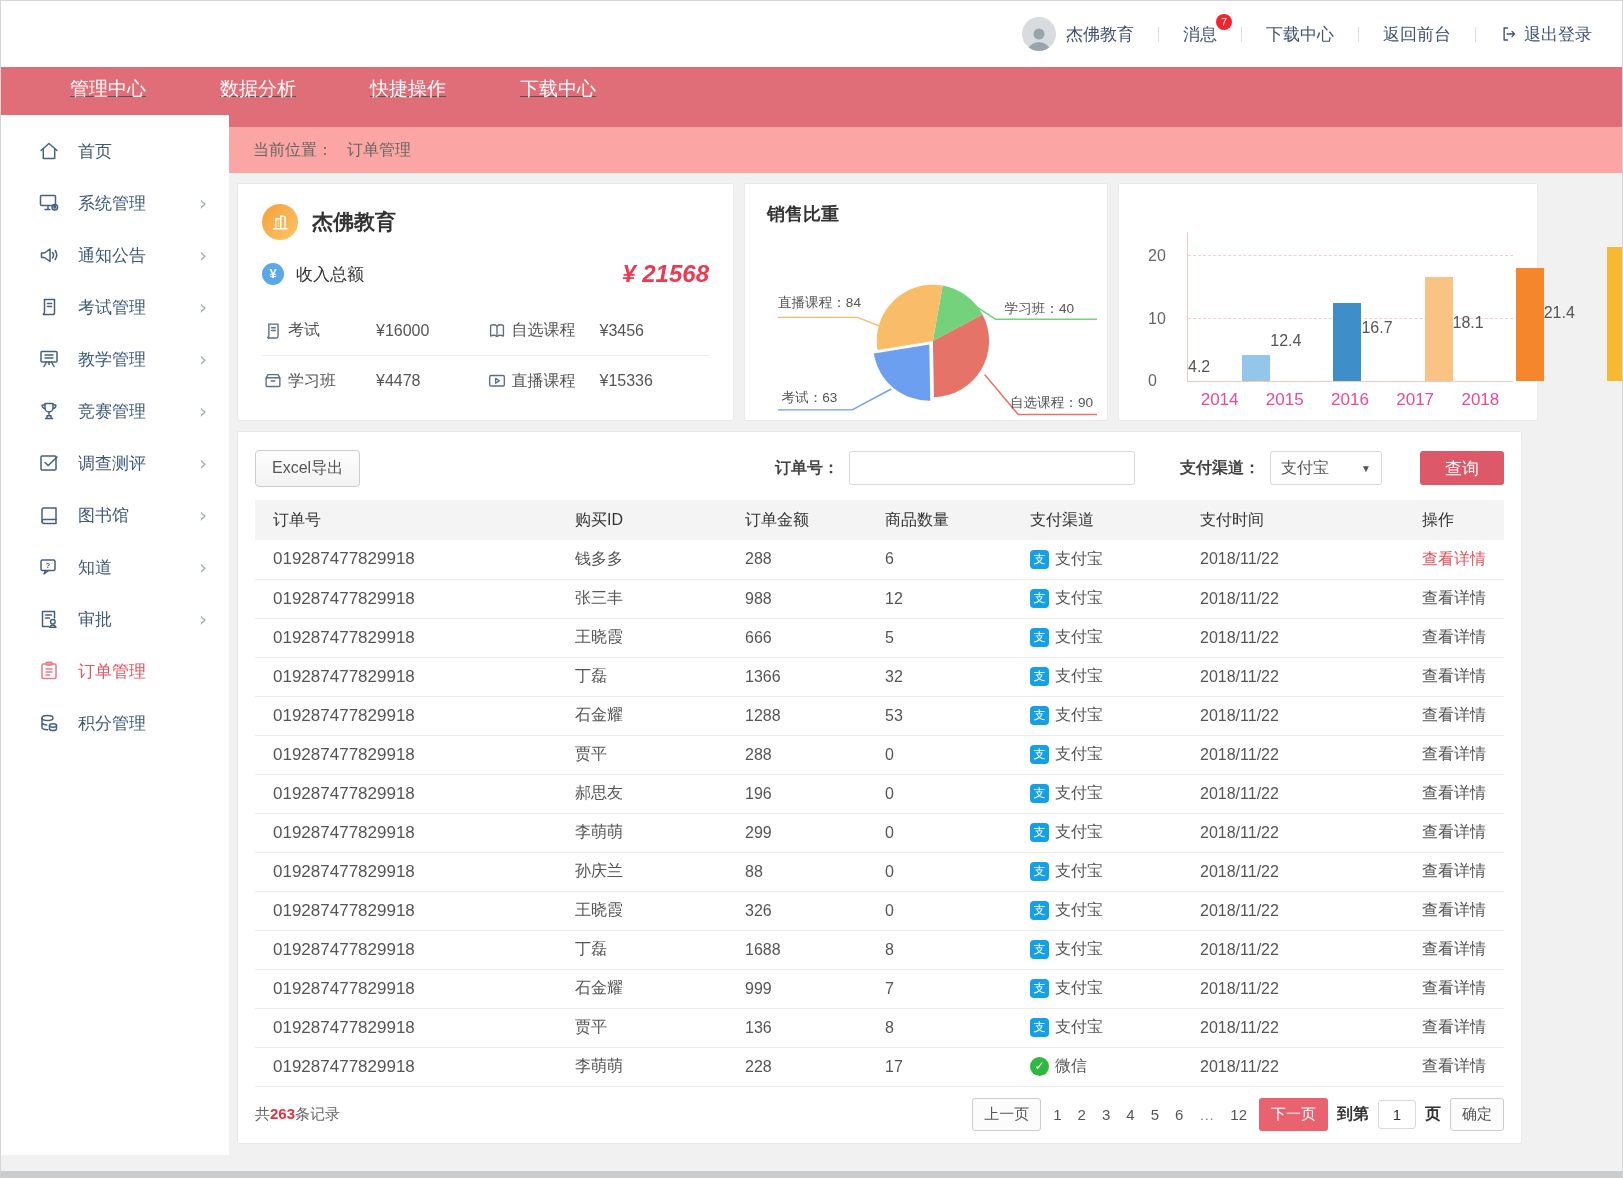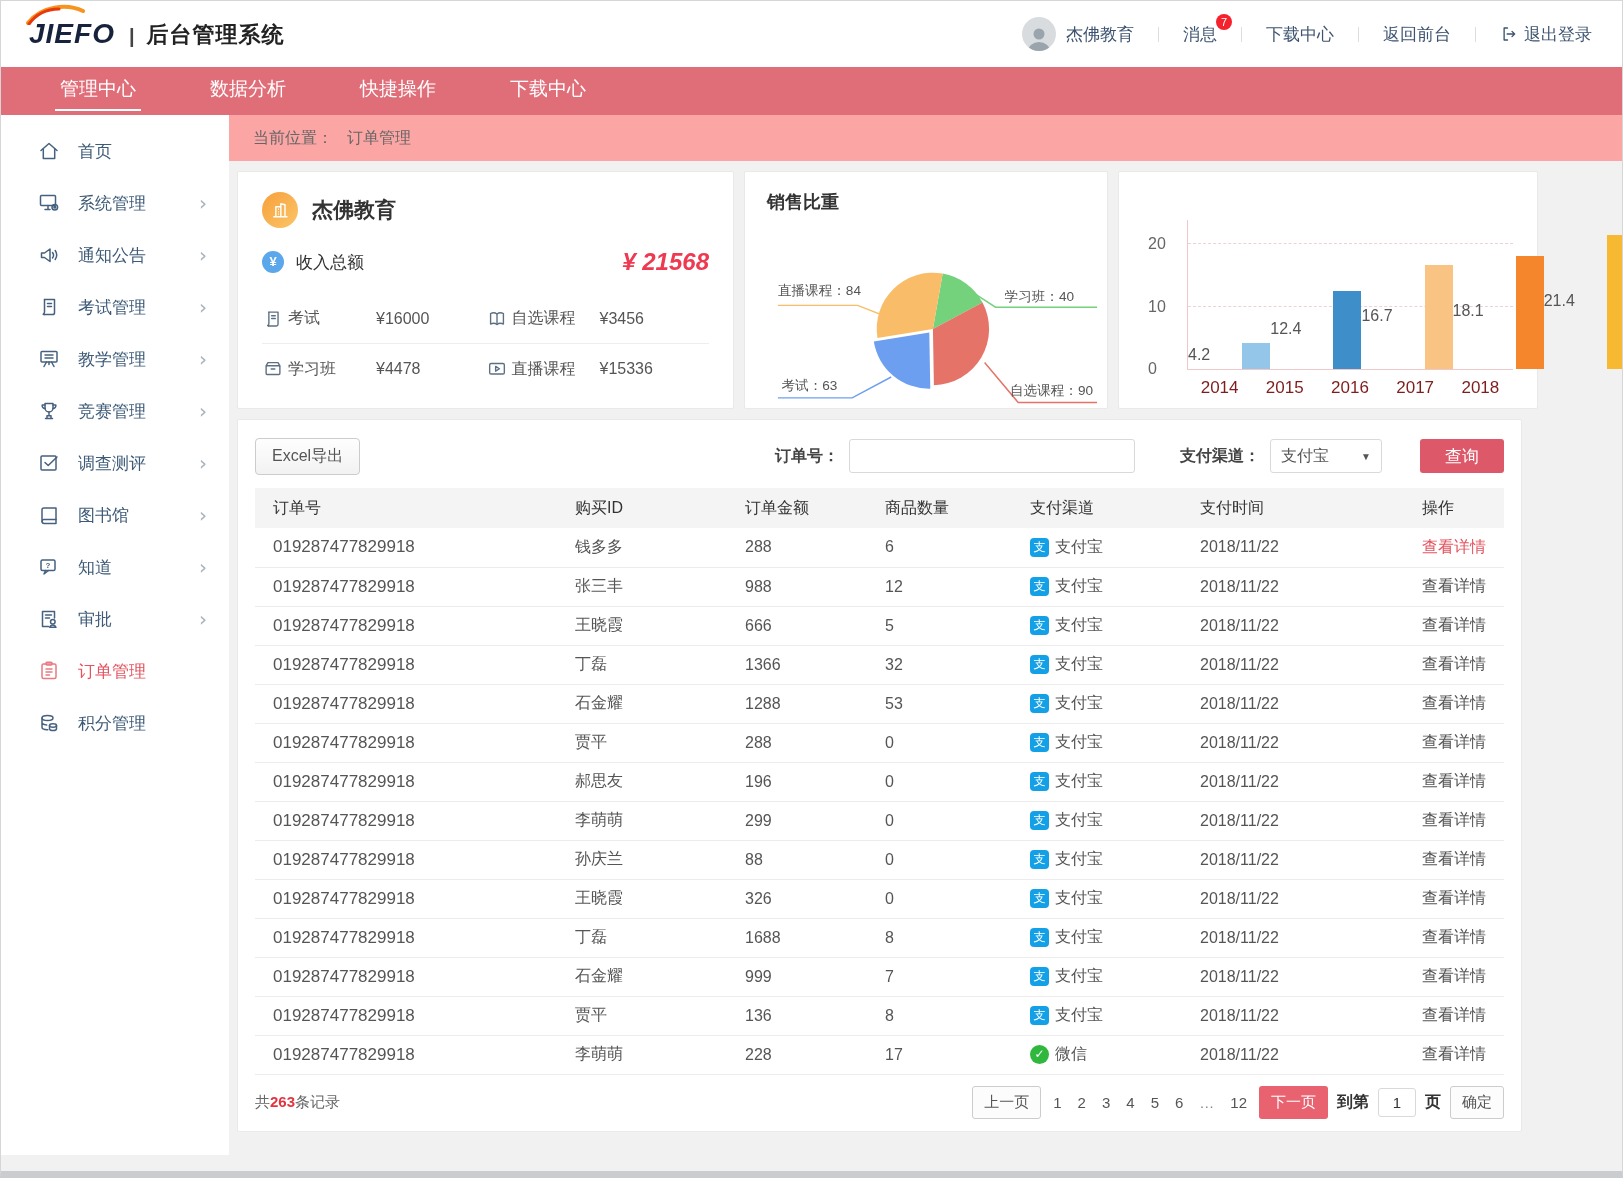--- a/index.html
+++ b/index.html
@@ -16,21 +16,21 @@
   .logo-text { font-size:28px; font-weight:bold; color:#17233d; letter-spacing:1px; font-style:italic; }
   .logo-divider { margin:0 12px 2px 14px; color:#444; font-size:20px; font-weight:bold; }
   .sys-title { font-size:22px; font-weight:bold; color:#222; letter-spacing:1px; }
   .top-right { margin-left:auto; display:flex; align-items:center; font-size:17px; color:#3d5370; }
   .avatar { width:34px; height:34px; border-radius:50%; background:#d9dcdf; overflow:hidden; margin-right:10px; display:flex; align-items:flex-end; justify-content:center; }
   .top-item { cursor:pointer; position:relative; white-space:nowrap; }
   .hdiv { width:1px; height:15px; background:#ddd; margin:0 24px; }
   .badge { position:absolute; top:-9px; right:-15px; min-width:16px; height:16px; border-radius:8px; background:#f5222d; color:#fff; font-size:11px; line-height:16px; text-align:center; padding:0 3px; }
   .logout { display:flex; align-items:center; gap:6px; }
   
-  .navbar { height:48px; background:#e06e79; display:flex; padding-left:22px; }
+  .navbar { height:60px; background:#e06e79; display:flex; padding-left:32px;text-decoration:underline; }
   .nav-tab { width:150px; text-align:center; color:#fff; font-size:19px; line-height:44px; cursor:pointer; position:relative; }
   .nav-tab.active::after { content:""; position:absolute; left:32px; right:32px; bottom:4px; height:2px; background:#fff; }
   
   .sidebar { position:absolute; left:0; top:114px; bottom:16px; width:228px; background:#fff; padding-top:10px; }
   .side-item { height:52px; display:flex; align-items:center; padding:0 22px 0 36px; gap:17px; font-size:17px; color:#3d5a77; cursor:pointer; }
   .side-item .s-icon { width:24px; height:24px; flex:0 0 24px; color:#45617f; }
   .side-item .s-icon svg { width:24px; height:24px; display:block; }
   .side-item.active { color:#e4535f; }
   .side-item.active .s-icon { color:#e87b82; }
   .chev { margin-left:auto; color:#a9b3bd; font-size:20px; font-family:"DejaVu Sans",sans-serif; }
@@ -62,21 +62,21 @@
   .pie-card svg text { font-size:15px; fill:#555; }
   
   .bar-card { width:420px; padding:18px 24px 0 24px; }
   .bar-area { position:relative; margin:30px 0 0 44px; height:150px; border-left:1px solid #f0c8ca; border-bottom:1px solid #f0c8ca; }
   .gridline { position:absolute; left:0; right:0; border-top:1px dashed #eed2d3; }
   .ytick { position:absolute; left:-40px; width:30px; text-align:left; font-size:16px; color:#666; }
   .bar-cols { position:absolute; left:0; right:0; top:0; bottom:0; display:flex; justify-content:space-around; align-items:flex-end; }
   .bar-col { display:flex; flex-direction:row; align-items:center; justify-content:flex-end;gap:32px; }
   .bar-val { font-size:16px; color:#555; margin-bottom:3px; }
   .bar-rect { width:28px; }
-  .bar-xlabels { margin-left:44px; display:flex; justify-content:space-around; font-size:17px; color:#7f1d1d; padding-top:8px; }
+  .bar-xlabels { margin-left:44px; display:flex; justify-content:space-around; font-size:17px; color:#ec4899; padding-top:8px; }
   
   .table-card { margin:0 100px 0 8px; background:#fff; border:1px solid #e9e9e9; border-radius:2px; padding:14px 17px 0 17px; }
   .filters { display:flex; align-items:center; height:44px; margin-bottom:10px; }
   .btn { border:1px solid #ccc; border-radius:4px; background:linear-gradient(#fefefe,#f2f2f2); font-size:16px; color:#555; padding:7px 16px; cursor:pointer; font-family:inherit; }
   .f-label { font-size:16px; font-weight:bold; color:#444; margin-right:10px; white-space:nowrap; }
   .f-right { margin-left:auto; display:flex; align-items:center; }
   .order-input { width:286px; height:34px; border:1px solid #d9d9d9; border-radius:3px; padding:0 10px; font-size:15px; font-family:inherit; color:#555; }
   .gap45 { width:45px; } .gap40 { width:38px; }
   .select { width:112px; height:34px; border:1px solid #d9d9d9; border-radius:3px; display:flex; align-items:center; padding:0 10px; font-size:16px; color:#555; cursor:pointer; background:#fff; }
   .caret { margin-left:auto; font-size:10px; color:#555; }
@@ -100,29 +100,20 @@
   .pg-num { padding:0 3px; cursor:pointer; color:#555; }
   .pg-num.dots { cursor:default; color:#888; }
   .next-btn { background:#e8626f; border:none; border-radius:3px; color:#fff; padding:7px 12px; font-size:15px; cursor:pointer; font-family:inherit; }
   .goto-txt { font-weight:bold; color:#333; font-size:16px; }
   .goto-input { width:38px; height:29px; border:1px solid #d9d9d9; border-radius:3px; text-align:center; font-size:15px; color:#333; font-family:inherit; }
 </style>
 </head>
 <body>
 
 <div class="topbar">
-  <div class="logo">
-    <svg class="logo-swoosh" width="62" height="22" viewBox="0 0 62 22" fill="none">
-      <path d="M3 20 C 16 3, 42 0, 58 8" stroke="#f7941d" stroke-width="4" stroke-linecap="round"></path>
-      <path d="M4 21 C 12 10, 24 6, 34 6" stroke="#e8380d" stroke-width="3" stroke-linecap="round"></path>
-    </svg>
-    <span class="logo-text">JIEFO</span>
-    <span class="logo-divider">|</span>
-    <span class="sys-title">后台管理系统</span>
-  </div>
   <div class="top-right">
     <span class="avatar">
       <svg width="28" height="26" viewBox="0 0 28 26">
           <circle cx="14" cy="9" r="5.5" fill="#9aa4ad"></circle>
           <path d="M3 26 a11 9 0 0 1 22 0 Z" fill="#9aa4ad"></path>
         </svg>
     </span>
     <span class="top-item">杰佛教育</span>
     <span class="hdiv"></span>
     <span class="top-item">

